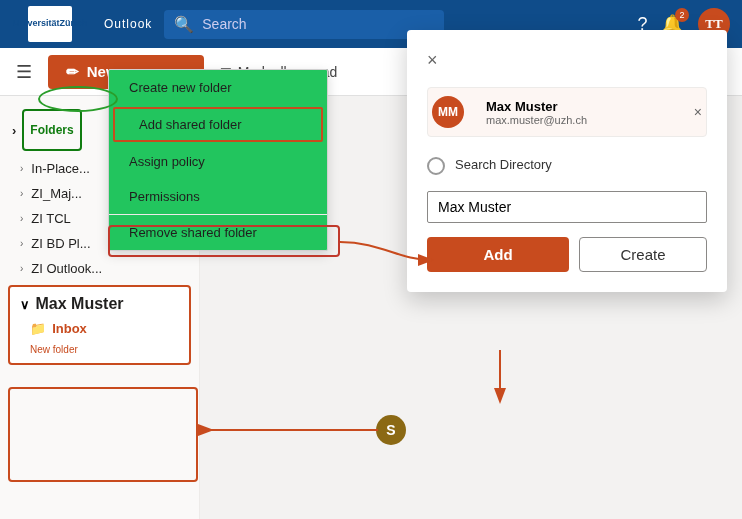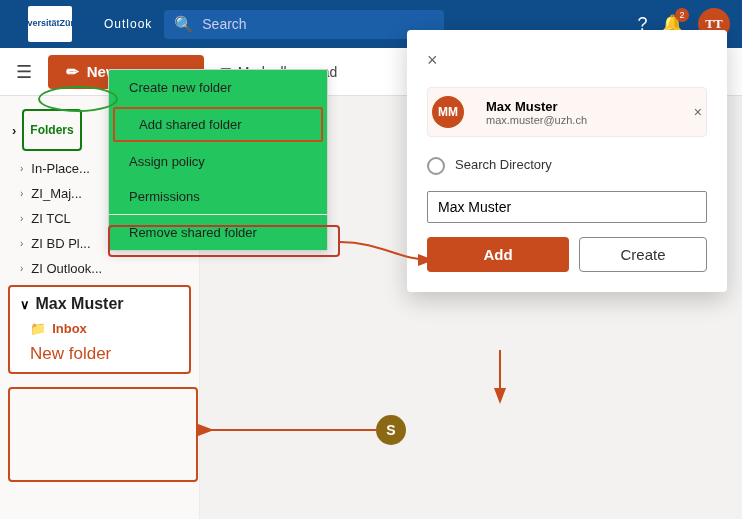--- a/index.html
+++ b/index.html
@@ -227,21 +227,21 @@
       align-items: center;
       gap: 6px;
       padding: 4px 10px 4px 20px;
       font-size: 13px;
       color: #c84b1e;
       font-weight: 600;
       cursor: pointer;
     }
     .new-folder-item {
       padding: 4px 10px 4px 20px;
-      font-size: 17px;
+      font-size: 10px;
       color: #c84b1e;
       cursor: pointer;
     }
 
     
     .context-menu {
       position: absolute;
       left: 108px;
       top: 69px;
       background: #22c55e;

